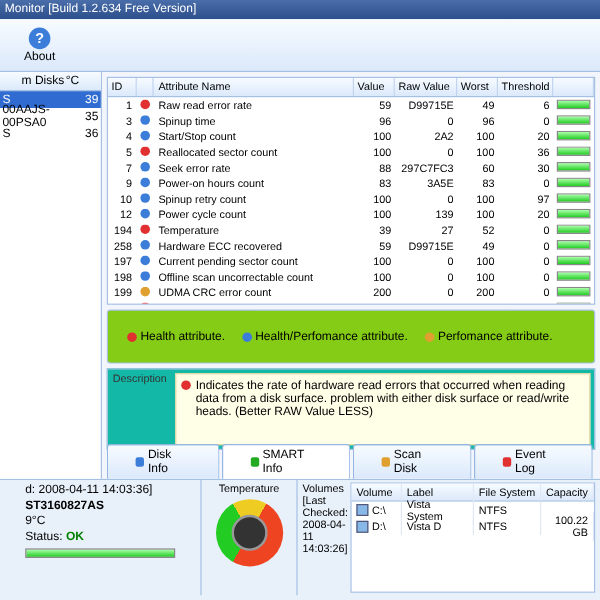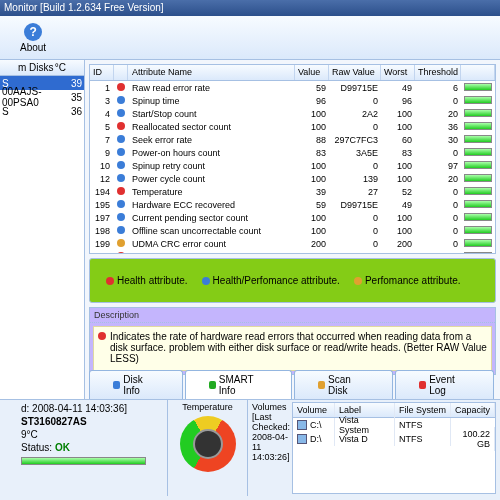--- a/index.html
+++ b/index.html
@@ -23,21 +23,21 @@
 .grid-row > div { padding: 0 3px; font-size: 9px; white-space: nowrap; overflow: hidden; }
 .grid-row .col-id { text-align: right; padding-right: 4px; }
 .grid-row .col-v, .grid-row .col-w, .grid-row .col-th { text-align: right; }
 .grid-row .col-rv { text-align: right; }
 .ic-sm { width: 8px; height: 8px; border-radius: 50%; display: inline-block; }
 .ic-health { background: #e03030; } .ic-hp { background: #3b7dd8; } .ic-perf { background: #e0a030; }
 .bar { width: 28px; height: 8px; border: 1px solid #888; display: inline-block; }
 .bar-g { background: linear-gradient(#aaffaa, #22cc22); }
 .legend { background: #84cc16; border: 1px solid #a6c0e3; border-radius: 3px; margin: 0 4px; padding: 16px; display: flex; gap: 14px; font-size: 9px; }
 .legend span { display: flex; align-items: center; gap: 3px; }
-.desc-box { background: #c4b5fd; border: 1px solid #a6c0e3; margin: 4px; flex: 1; display: flex; flex-direction: column; }
+.desc-box { background: #14b8a6; border: 1px solid #a6c0e3; margin: 4px; flex: 1; display: flex; flex-direction: row; }
 .desc-hdr { font-size: 9px; color: #333; padding: 2px 4px; border-bottom: 1px dotted #a6c0e3; }
 .desc-body { background: #ffffe8; margin: 3px; padding: 4px; font-size: 9px; display: flex; gap: 4px; border: 1px solid #e0d8a0; flex: 1; }
 .tabs { display: flex; margin: 0 4px; height: 20px; align-items: flex-end; }
 .tab { background: linear-gradient(#f7fbff, #dbe9fb); border: 1px solid #94b6e0; border-bottom: none; border-radius: 3px 3px 0 0; padding: 3px 23px; font-size: 9px; margin-right: 2px; display: flex; align-items: center; gap: 3px; cursor: pointer; }
 .tab.active { background: #fff; }
 .tab .tic { width: 8px; height: 8px; background: #22aa22; border-radius: 2px; }
 .tab .tic.b { background: #3b7dd8; } .tab .tic.y { background: #e0a030; } .tab .tic.r { background: #e03030; }
 .footer { display: flex; height: 96px; }
 .foot-left { width: 168px; border-right: 1px solid #a6c0e3; padding: 3px 21px; font-size: 9px; display: flex; flex-direction: column; gap: 1px; }
 .foot-left div { line-height: 12px; }
@@ -185,21 +185,21 @@
             <div class="col-id">194</div>
             <div class="col-ic"><i class="ic-sm ic-health"></i></div>
             <div class="col-nm">Temperature</div>
             <div class="col-v">39</div>
             <div class="col-rv">27</div>
             <div class="col-w">52</div>
             <div class="col-th">0</div>
             <div class="col-bar"><span class="bar bar-g"></span></div>
           </div>
           <div class="grid-row">
-            <div class="col-id">195</div>
+            <div class="col-id">258</div>
             <div class="col-ic"><i class="ic-sm ic-hp"></i></div>
             <div class="col-nm">Hardware ECC recovered</div>
             <div class="col-v">59</div>
             <div class="col-rv">D99715E</div>
             <div class="col-w">49</div>
             <div class="col-th">0</div>
             <div class="col-bar"><span class="bar bar-g"></span></div>
           </div>
           <div class="grid-row">
             <div class="col-id">197</div>

